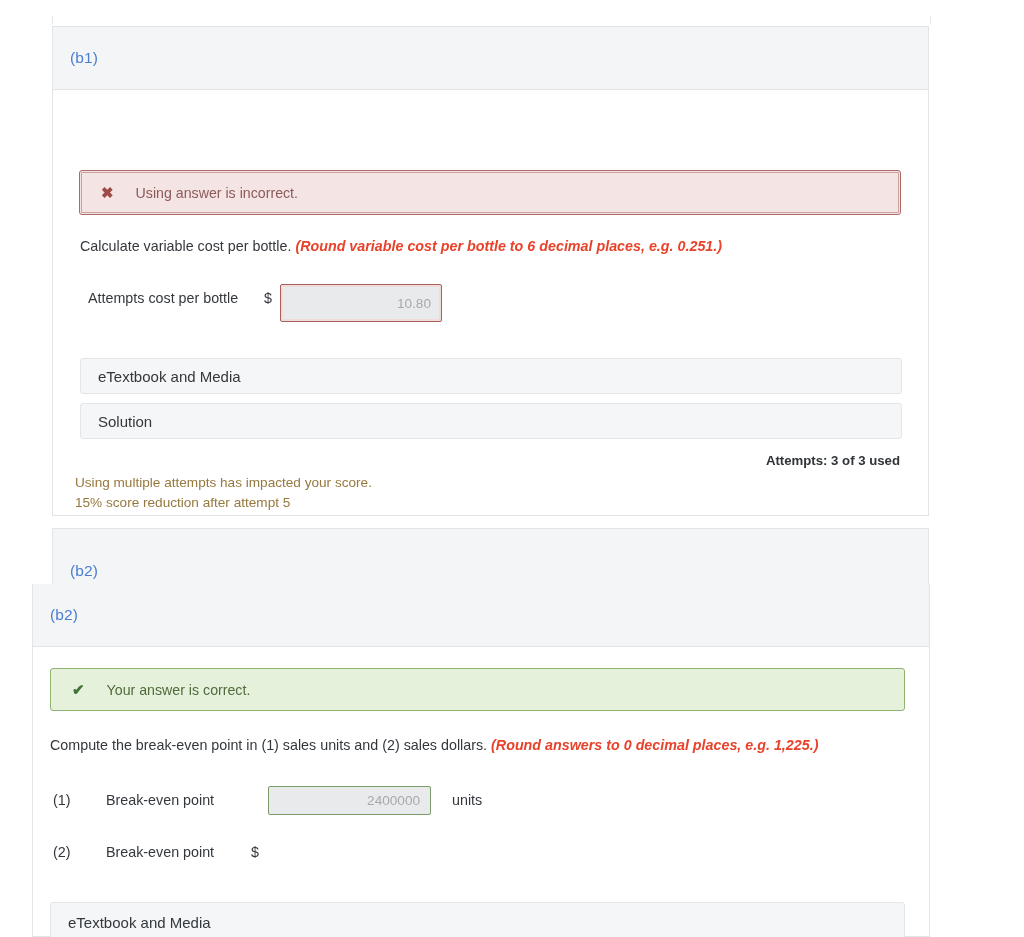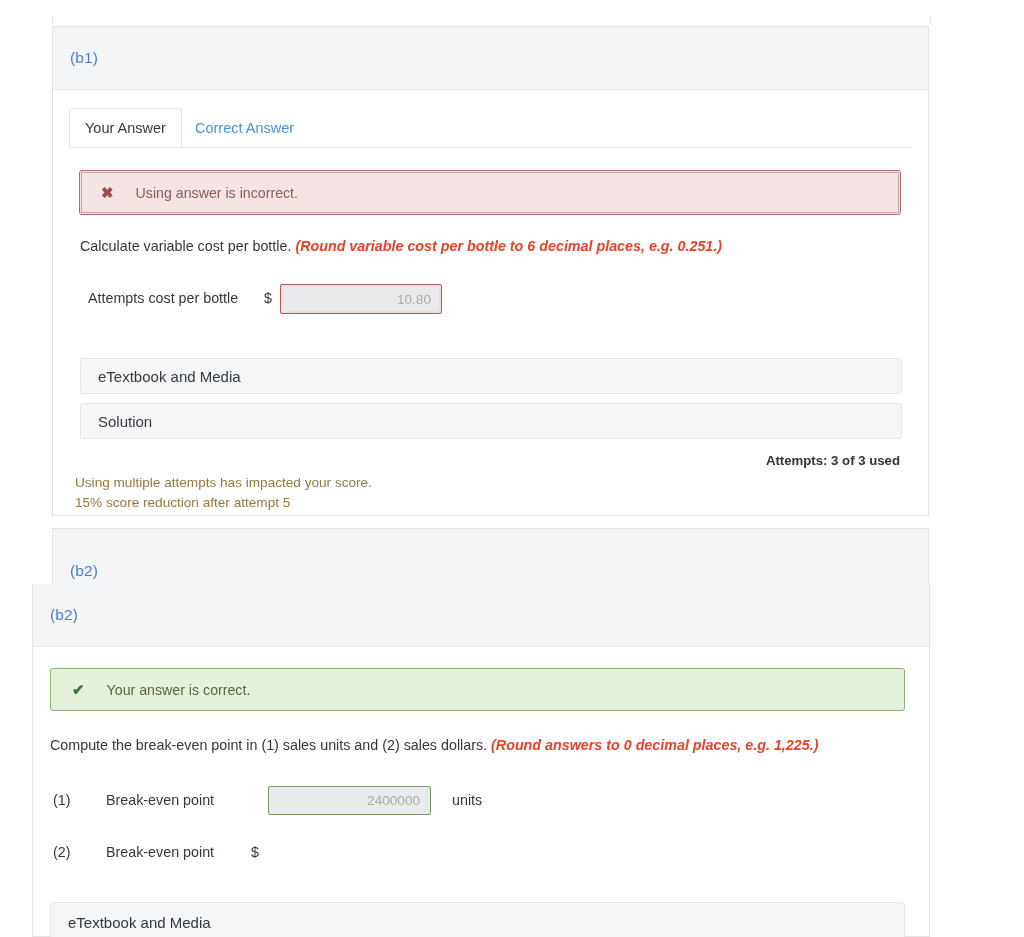--- a/index.html
+++ b/index.html
@@ -208,42 +208,34 @@
   <div class="outer-rail" style="left:52px; top:0; width:877px; height:8px;"></div>
 
   <div class="card" style="left:52px; top:10px; width:877px; height:490px;">
 
     <div class="card-header">
       <span class="part-label">(b1)</span>
     </div>
 
     <div class="card-body" style="height:427px;">
 
-      <div class="tabs" style="top:18px;">
-        <div class="tab active">
-          <span>Your Answer</span>
-        </div>
-        <div class="tab inactive">
-          <span>Correct Answer</span>
-        </div>
-      </div>
 
       <div class="alert alert-error" style="position:absolute; left:26px; top:80px; width:822px; height:45px;">
         <span class="icon">✖</span>
         <span>Using answer is incorrect.</span>
       </div>
 
       <div class="qtext" style="left:27px; top:148px;">
         <span>Calculate variable cost per bottle.</span>
         <span class="hint">(Round variable cost per bottle to 6 decimal places, e.g. 0.251.)</span>
       </div>
 
       <div class="row-label" style="left:35px; top:200px;">Attempts cost per bottle</div>
       <div class="currency" style="left:211px; top:200px;">$</div>
-      <input class="ansfield wrong" type="text" readonly="" style="left: 227px; top: 194px; width: 162px; height: 30px;" value="10.80">
+      <input class="ansfield wrong" type="text" readonly="" style="left: 227px; top: 194px; width: 162px; height: 38px;" value="10.80">
 
       <div class="accordion" style="left:27px; top:268px; width:822px; height:36px;">
         <span>eTextbook and Media</span>
       </div>
       <div class="accordion" style="left:27px; top:313px; width:822px; height:36px;">
         <span>Solution</span>
       </div>
 
       <div class="attempts" style="right:28px; top:363px;">Attempts: 3 of 3 used</div>
       <div class="warn" style="left:22px; top:385px;">Using multiple attempts has impacted your score.</div>

